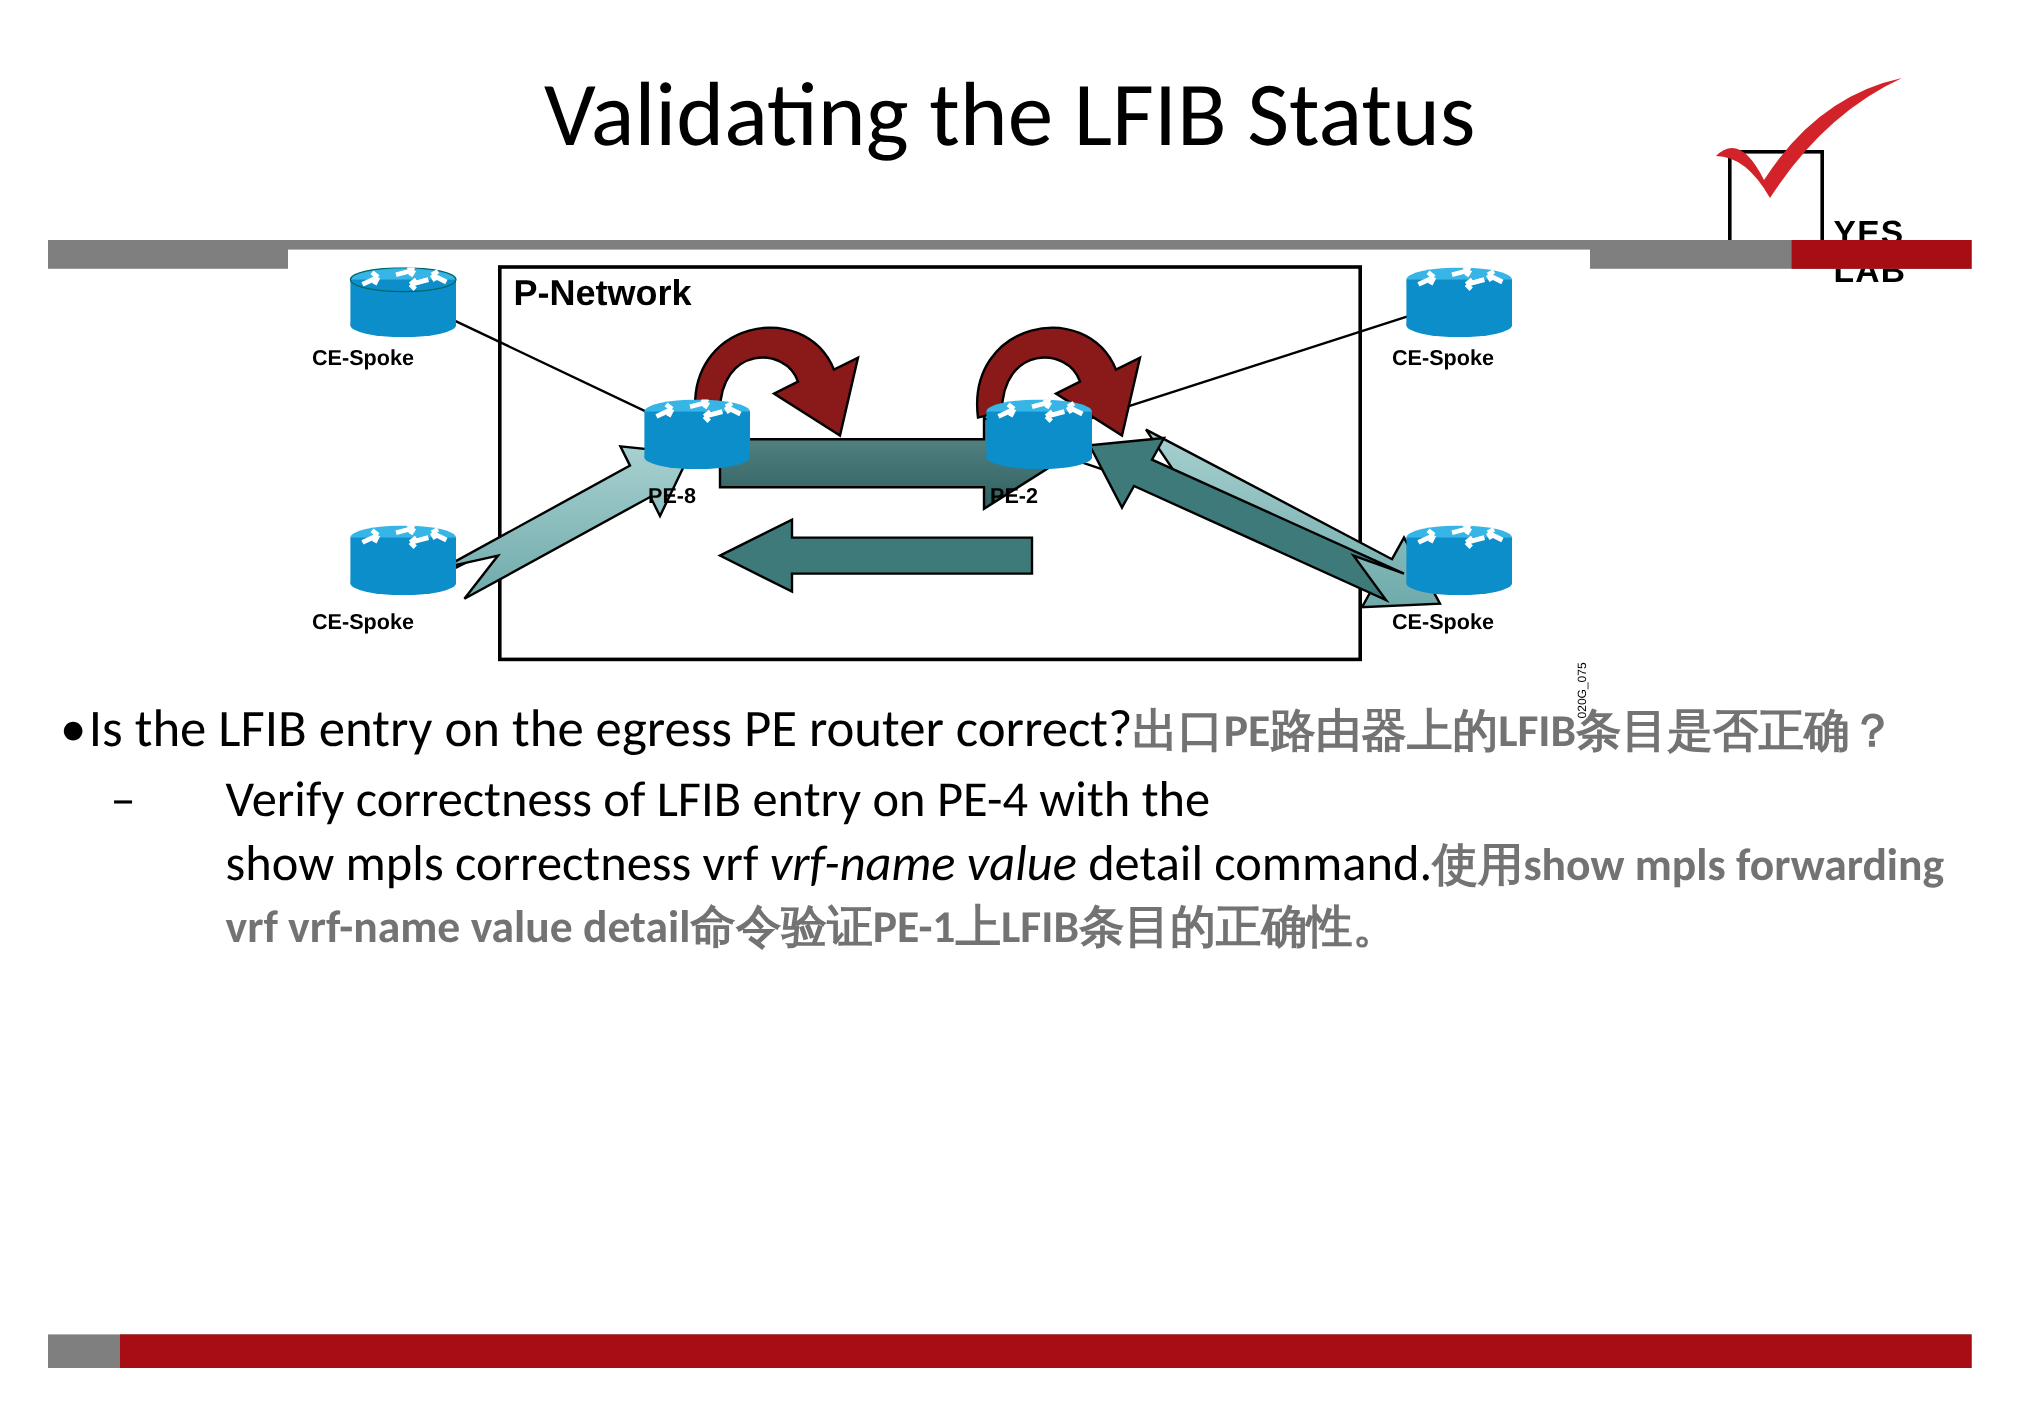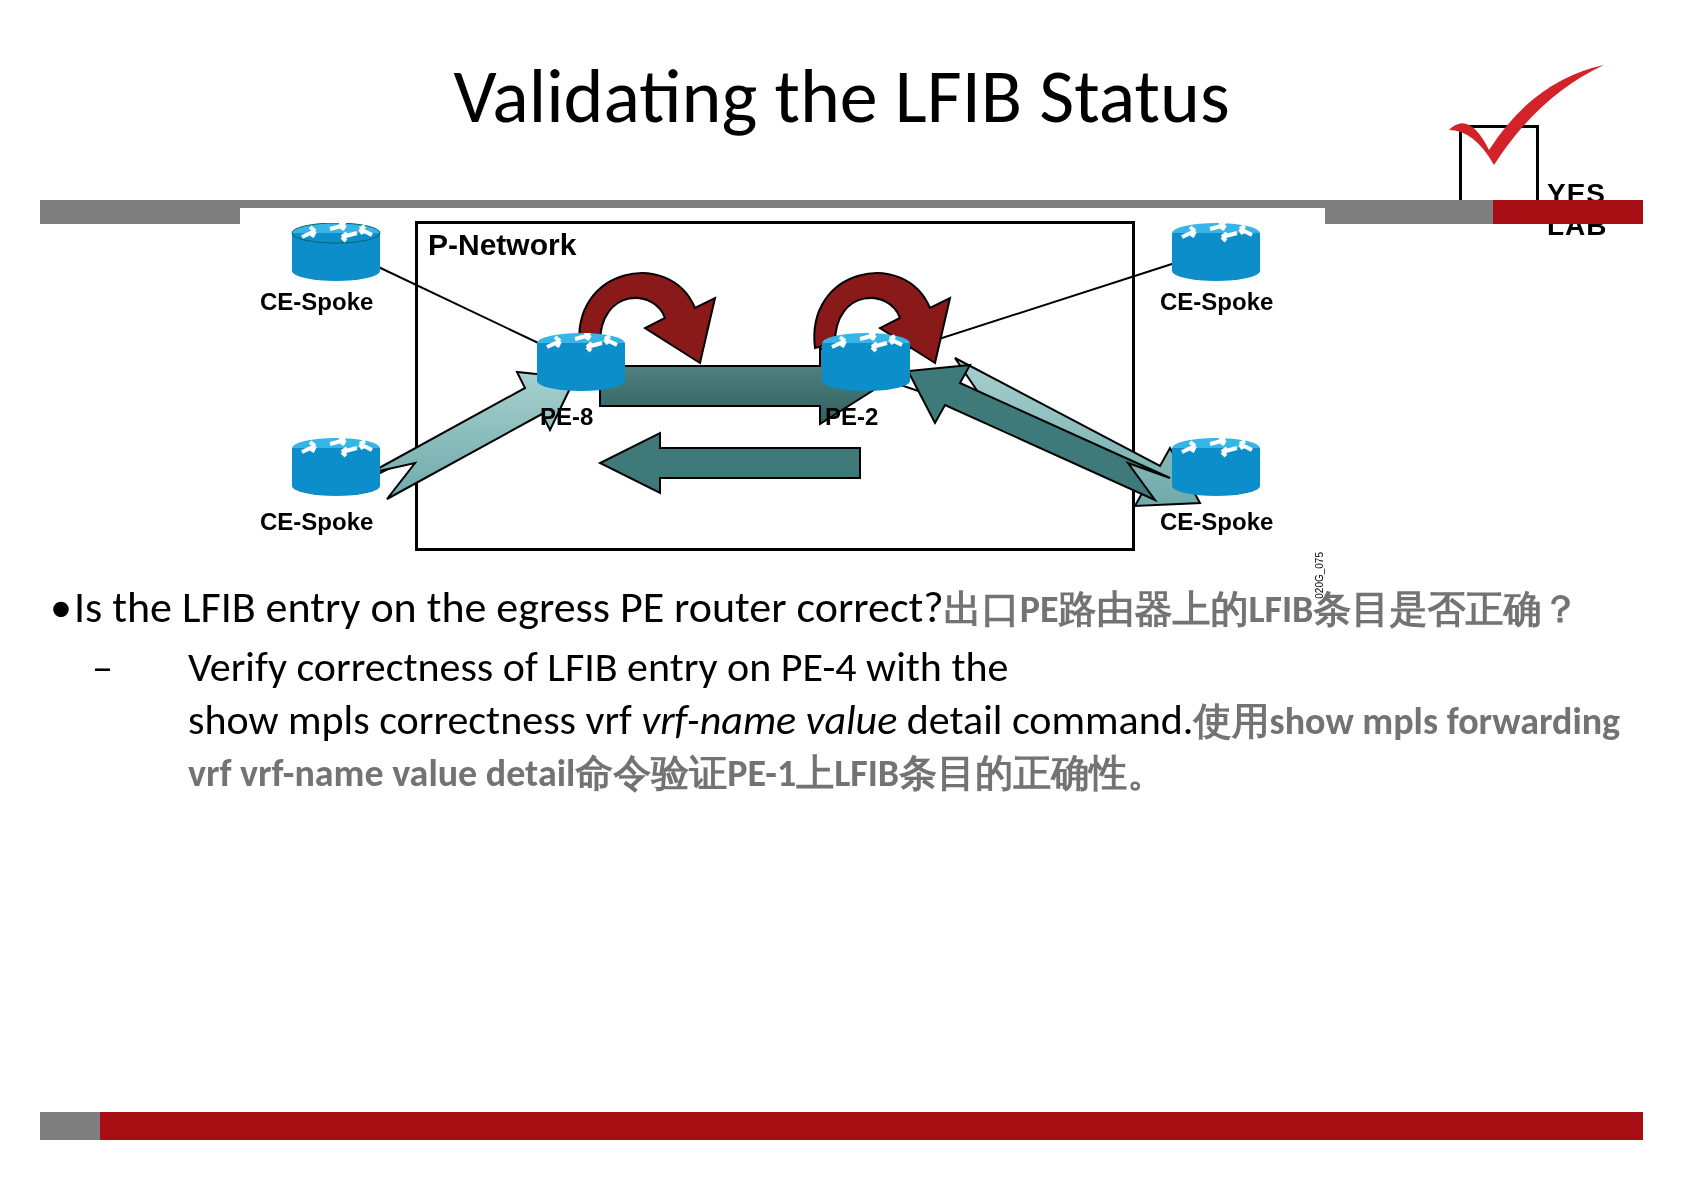--- a/index.html
+++ b/index.html
@@ -20,21 +20,21 @@
     text-align: center;
     font-size: 76px;
     font-weight: 400;
     color: #000;
   }
 
   
   .logo-wrap {
     position: absolute;
     top: 70px;
-    right: 14px;
+    right: 33px;
     width: 220px;
     height: 140px;
   }
   .logo-box {
     position: absolute;
     left: 10px;
     top: 55px;
     width: 80px;
     height: 80px;
     border: 3px solid #000;
@@ -109,21 +109,21 @@
 
   .router {
     position: absolute;
     width: 92px;
     height: 58px;
   }
   .router svg { width: 100%; height: 100%; }
   .router-label {
     position: absolute;
     font-family: Arial, sans-serif;
-    font-size: 24px;
+    font-size: 18px;
     font-weight: bold;
   }
 
   
   .content {
     position: absolute;
     top: 580px;
     left: 50px;
     right: 50px;
     font-size: 44px;

